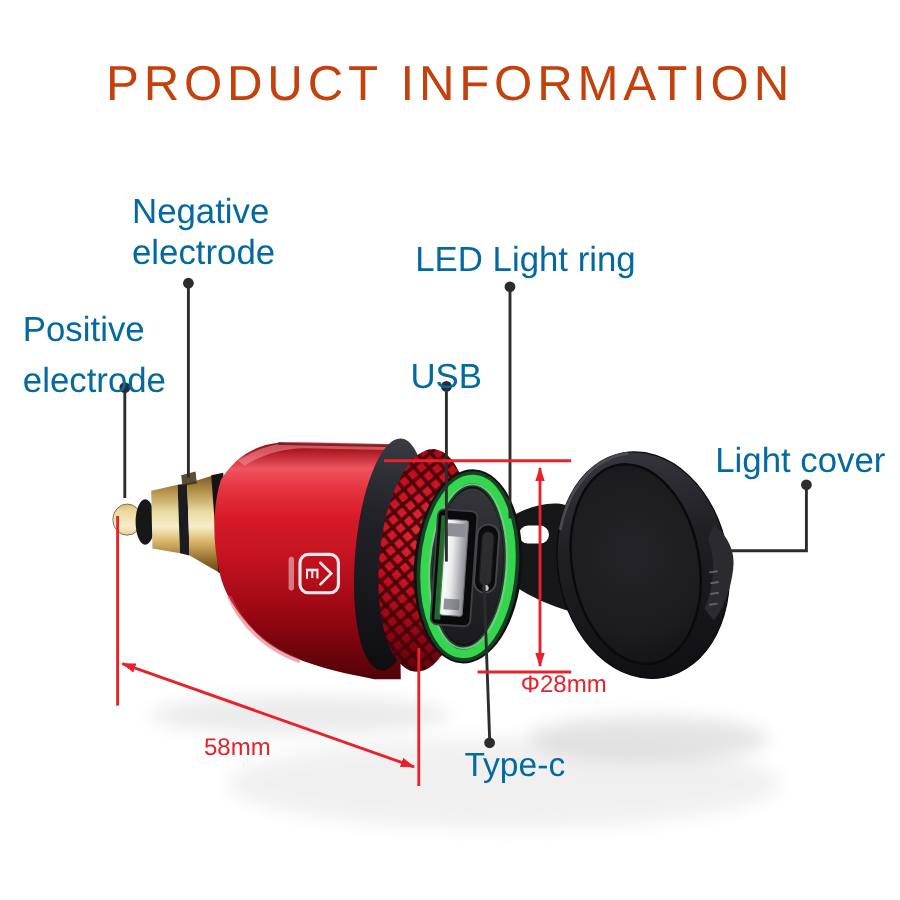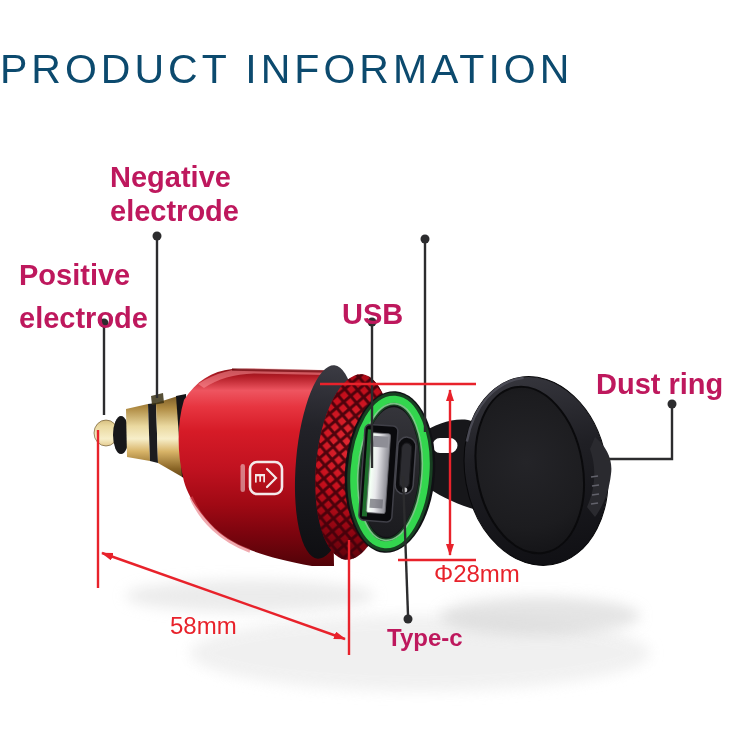--- a/index.html
+++ b/index.html
@@ -1,33 +1,33 @@
 <!DOCTYPE html>
 <html><head>
 <meta charset="utf-8">
 <style>
   html,body{margin:0;padding:0;background:#ffffff;}
   .stage{
     position:relative;width:750px;height:750px;background:#ffffff;overflow:hidden;
     font-family:"Liberation Sans", sans-serif;
   }
   .stage svg{position:absolute;left:0;top:0;}
-  .txt{position:absolute;color:#be185d;white-space:pre-line;font-weight:bold;}
+  .txt{position:absolute;color:#0369a1;white-space:pre-line;}
   .title{
-    left:0;right:0;top:46px;text-align:left;
-    font-size:41px;letter-spacing:4px;color:#0c4a6e;font-weight:400;
+    left:0;right:0;top:46px;text-align:center;
+    font-size:41px;letter-spacing:4px;color:#c2410c;font-weight:400;
   }
   .lbl{font-size:29px;line-height:34px;}
   .lbl-negative{left:110px;top:160px;}
   .lbl-positive{left:19px;top:254px;line-height:43px;}
   .lbl-led{left:346px;top:200px;white-space:nowrap;}
   .lbl-usb{left:342px;top:297px;}
   .lbl-dust{left:596px;top:367px;white-space:nowrap;}
-  .lbl-typec{left:387px;top:621px;font-size:24px;}
-  .dim{font-size:24px;color:#e8222b;font-weight:400;white-space:nowrap;}
+  .lbl-typec{left:387px;top:621px;font-size:28px;}
+  .dim{font-size:20px;color:#e8222b;font-weight:400;white-space:nowrap;}
   .dim-58{left:170px;top:612px;}
   .dim-28{left:434px;top:560px;}
 </style>
 </head>
 <body>
 
 <div class="stage">
 
   <svg width="750" height="750" viewBox="0 0 750 750">
     <defs>
@@ -211,18 +211,19 @@
       <line x1="398" y1="560" x2="476" y2="560"></line>
       <line x1="450" y1="390" x2="450" y2="555" marker-start="url(#arr)" marker-end="url(#arr)"></line>
     </g>
   </svg>
 
   <div class="txt title">PRODUCT INFORMATION</div>
   <div class="txt lbl lbl-negative">Negative
 electrode</div>
   <div class="txt lbl lbl-positive">Positive
 electrode</div>
+  <div class="txt lbl lbl-led">LED Light ring</div>
   <div class="txt lbl lbl-usb">USB</div>
-  <div class="txt lbl lbl-dust">Dust ring</div>
+  <div class="txt lbl lbl-dust">Light cover</div>
   <div class="txt lbl lbl-typec">Type-c</div>
   <div class="txt dim dim-58">58mm</div>
   <div class="txt dim dim-28">Φ28mm</div>
 </div>
 
 </body></html>

